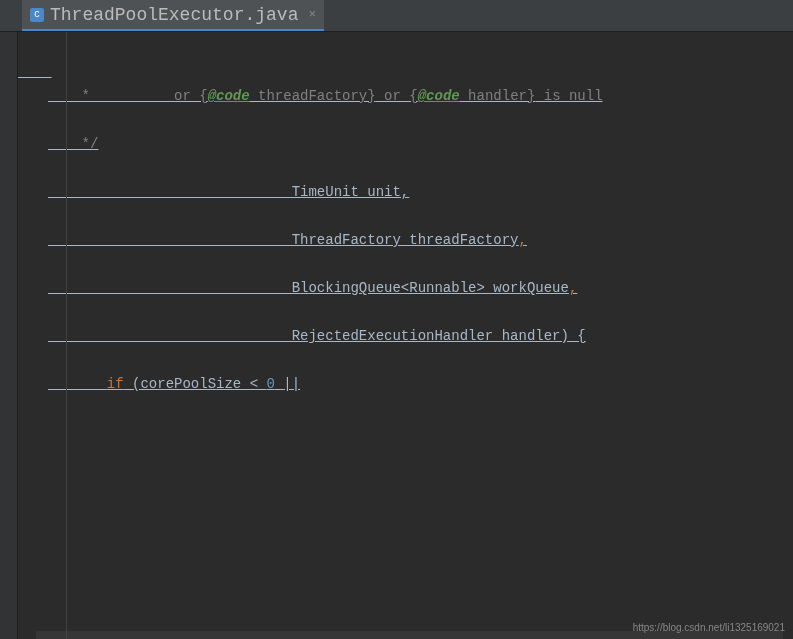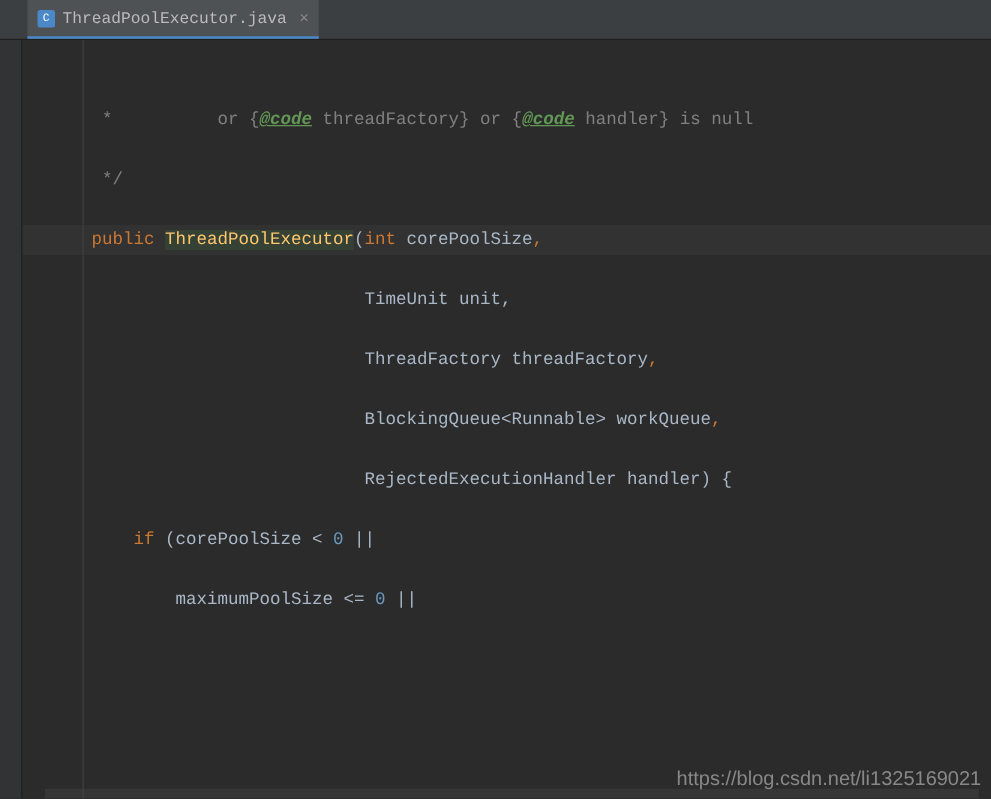--- a/index.html
+++ b/index.html
@@ -33,40 +33,41 @@
       width: 14px;
       height: 14px;
       background: #4a88c7;
       display: flex;
       align-items: center;
       justify-content: center;
       font-size: 9px;
       color: #fff;
       border-radius: 2px;
     }
-    .tab-name { color: #bbb; font-size: 13px; }
+    .tab-name { color: #bbb; font-size: 18px; }
     .tab-close { color: #888; font-size: 13px; margin-left: 4px; cursor: pointer; }
     .tab-spacer { width: 22px; }
     .editor {
       display: flex;
       height: calc(100% - 32px);
     }
     .gutter {
       width: 18px;
       background: #313335;
       border-right: 1px solid #1e1e1e;
       flex-shrink: 0;
     }
     .code-area {
       flex: 1;
       padding: 4px 0;
       line-height: 24px;
       white-space: pre;
       position: relative;
       overflow: hidden;
+      text-decoration: underline;
     }
     .line { height: 24px; padding-left: 30px; }
     .line.hl { background: #323232; }
     .indent-guide {
       position: absolute;
       top: 0;
       bottom: 0;
       width: 1px;
       background: #404040;
       left: 48px;
@@ -74,21 +75,21 @@
     .c-keyword { color: #cc7832; }
     .c-number { color: #6897bb; }
     .c-comment { color: #808080; }
     .c-doctag { color: #629755; font-style: italic; font-weight: bold; text-decoration: underline; }
     .c-yellow { color: #ffc66d; background: #344134; }
     .watermark {
       position: absolute;
       bottom: 6px;
       right: 8px;
       color: #888;
-      font-size: 16px;
+      font-size: 10px;
       font-family: Arial, sans-serif;
     }
     .scrollbar-h {
       position: absolute;
       bottom: 0;
       left: 18px;
       right: 10px;
       height: 8px;
       background: rgba(80,80,80,0.3);
     }
@@ -104,27 +105,25 @@
     <span class="tab-close">×</span>
   </div>
 </div>
 
 <div class="editor">
   <div class="gutter"></div>
   <div class="code-area">
     <div class="indent-guide"></div>
 <div class="line"><span class="c-comment">    *</span><span class="c-comment">          </span><span class="c-comment">or {</span><span class="c-doctag">@code</span><span class="c-comment"> threadFactory}</span><span class="c-comment"> or {</span><span class="c-doctag">@code</span><span class="c-comment"> handler}</span><span class="c-comment"> is null</span></div>
 <div class="line"><span class="c-comment">    */</span></div>
-<div class="line hl"><span class="c-keyword">   public </span><span class="c-yellow">ThreadPoolExecutor</span><span>(</span><span class="c-keyword">int</span><span> corePoolSize</span><span class="c-keyword">,</span></div>
 <div class="line"><span>                             TimeUnit unit,</span></div>
 <div class="line"><span>                             ThreadFactory threadFactory</span><span class="c-keyword">,</span></div>
 <div class="line"><span>                             BlockingQueue&lt;Runnable&gt; workQueue</span><span class="c-keyword">,</span></div>
 <div class="line"><span>                             RejectedExecutionHandler handler) {</span></div>
 <div class="line">       <span class="c-keyword">if</span><span> (corePoolSize &lt; </span><span class="c-number">0</span><span> ||</span></div>
-<div class="line"><span>           maximumPoolSize &lt;= </span><span class="c-number">0</span><span> ||</span></div>
 
 
 
 
 
 
 
 
 
 

